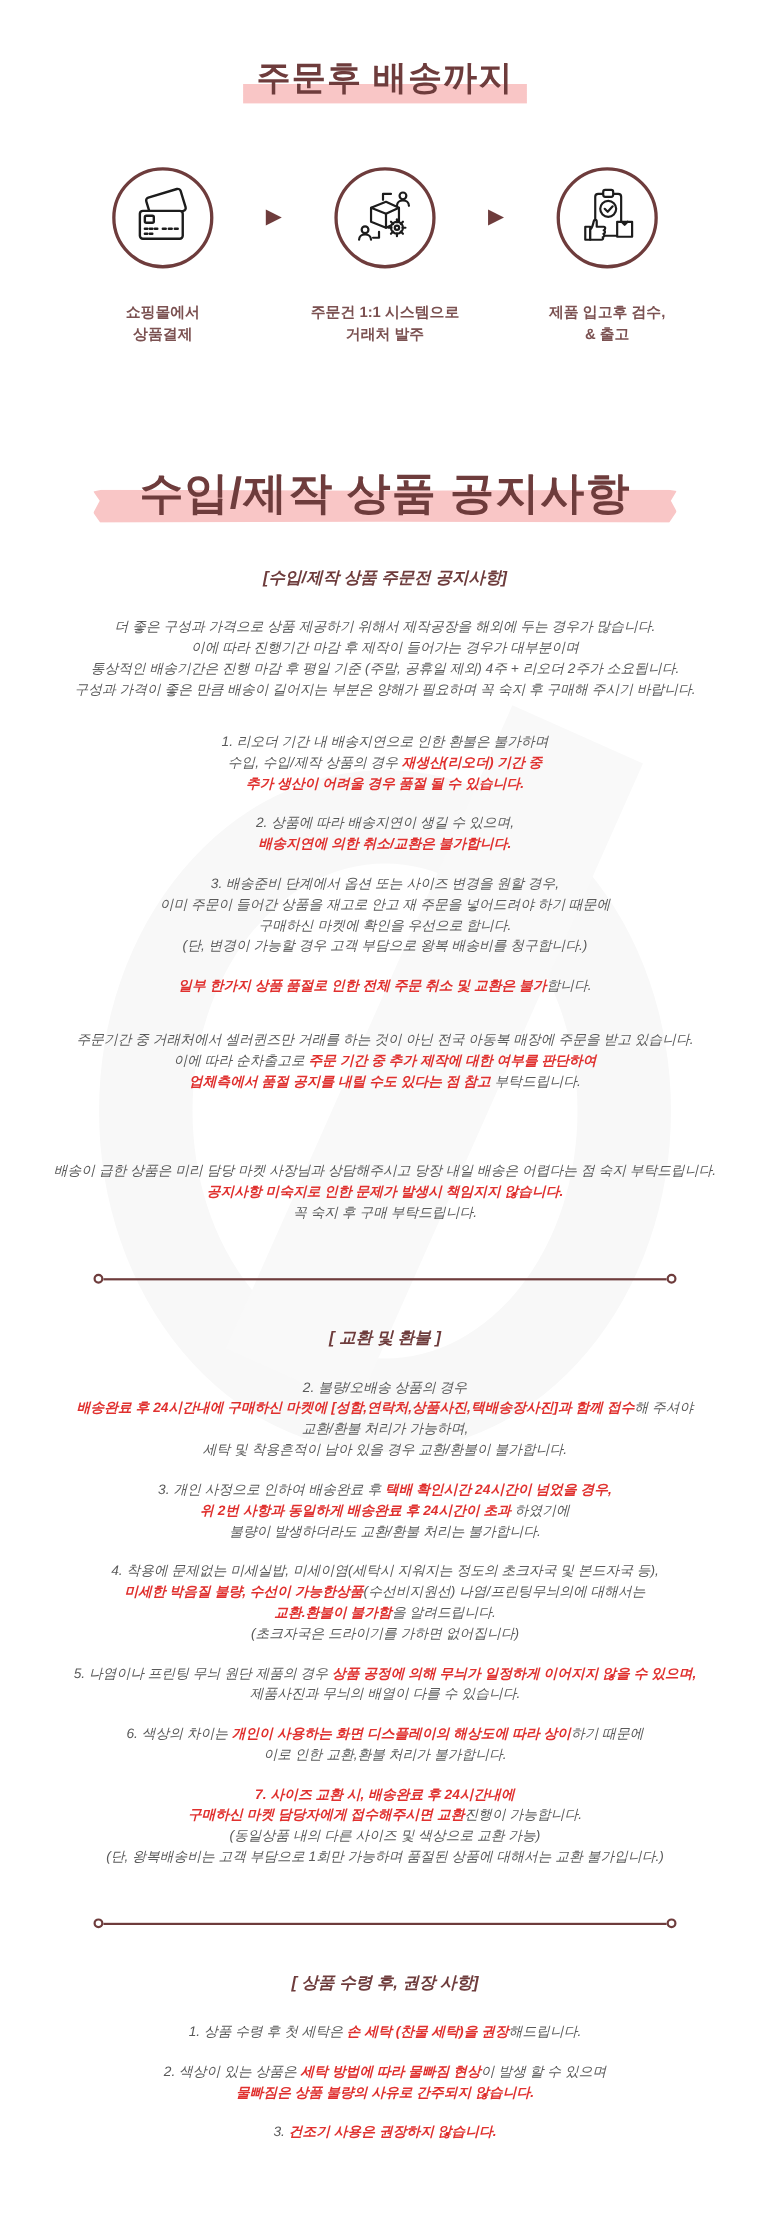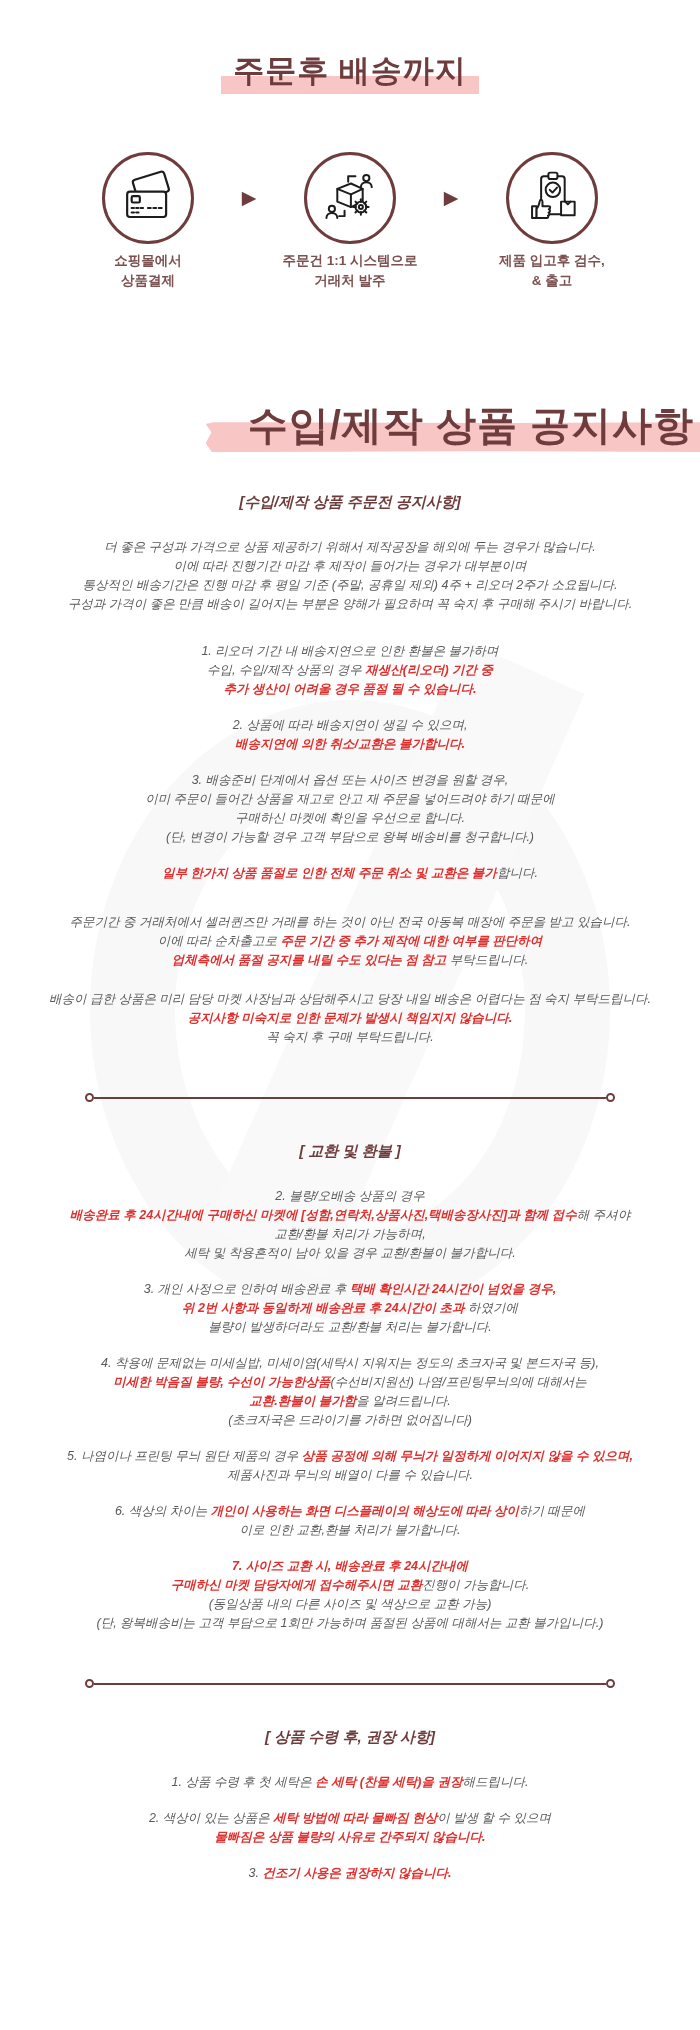--- a/index.html
+++ b/index.html
@@ -63,40 +63,40 @@
   .step-circle{
     width:92px;height:92px;
     margin:0 auto;
     border:3px solid var(--maroon);
     border-radius:50%;
     background:#fff;
     display:flex;align-items:center;justify-content:center;
   }
   .step-circle svg{display:block;}
   .step-caption{
-    margin-top:7px;
+    margin-top:30px;
     font-size:13.5px;
     font-weight:bold;
     color:var(--caption);
     line-height:1.45;
     white-space:nowrap;
   }
   .step-arrow{
     width:24px;
     margin:36px 4px 0 4px;
     color:var(--maroon);
     font-size:19px;
     text-align:center;
     line-height:1;
   }
 
   
   .notice-title{
     margin-top:108px;
-    text-align:right;
+    text-align:center;
     font-size:40px;
     font-weight:900;
     letter-spacing:1px;
     color:var(--maroon);
   }
   .tape-wrap{position:relative;display:inline-block;padding:0 6px;}
   .tape{
     position:absolute;
     left:-36px;right:-36px;
     top:24px;height:30px;
@@ -265,21 +265,21 @@
           <div class="line"><span class="seg">(단, 변경이 가능할 경우 고객 부담으로 왕복 배송비를 청구합니다.)</span></div>
         </div>
         <div class="para">
           <div class="line"><span class="seg red">일부 한가지 상품 품절로 인한 전체 주문 취소 및 교환은 불가</span><span class="seg">합니다.</span></div>
         </div>
         <div class="para" style="margin-top: 30px;">
           <div class="line"><span class="seg">주문기간 중 거래처에서 셀러퀸즈만 거래를 하는 것이 아닌 전국 아동복 매장에 주문을 받고 있습니다.</span></div>
           <div class="line"><span class="seg">이에 따라 순차출고로 </span><span class="seg red">주문 기간 중 추가 제작에 대한 여부를 판단하여</span></div>
           <div class="line"><span class="seg red">업체측에서 품절 공지를 내릴 수도 있다는 점 참고</span><span class="seg"> 부탁드립니다.</span></div>
         </div>
-        <div class="para" style="margin-top: 20px;">
+        <div class="para" style="margin-top: 62px;">
           <div class="line"><span class="seg">배송이 급한 상품은 미리 담당 마켓 사장님과 상담해주시고 당장 내일 배송은 어렵다는 점 숙지 부탁드립니다.</span></div>
           <div class="line"><span class="seg red">공지사항 미숙지로 인한 문제가 발생시 책임지지 않습니다.</span></div>
           <div class="line"><span class="seg">꼭 숙지 후 구매 부탁드립니다.</span></div>
         </div>
         <div class="divider">
           <span class="dot"></span>
           <span class="rule"></span>
           <span class="dot"></span>
         </div>
         <div class="section-heading">[ 교환 및 환불 ]</div>

